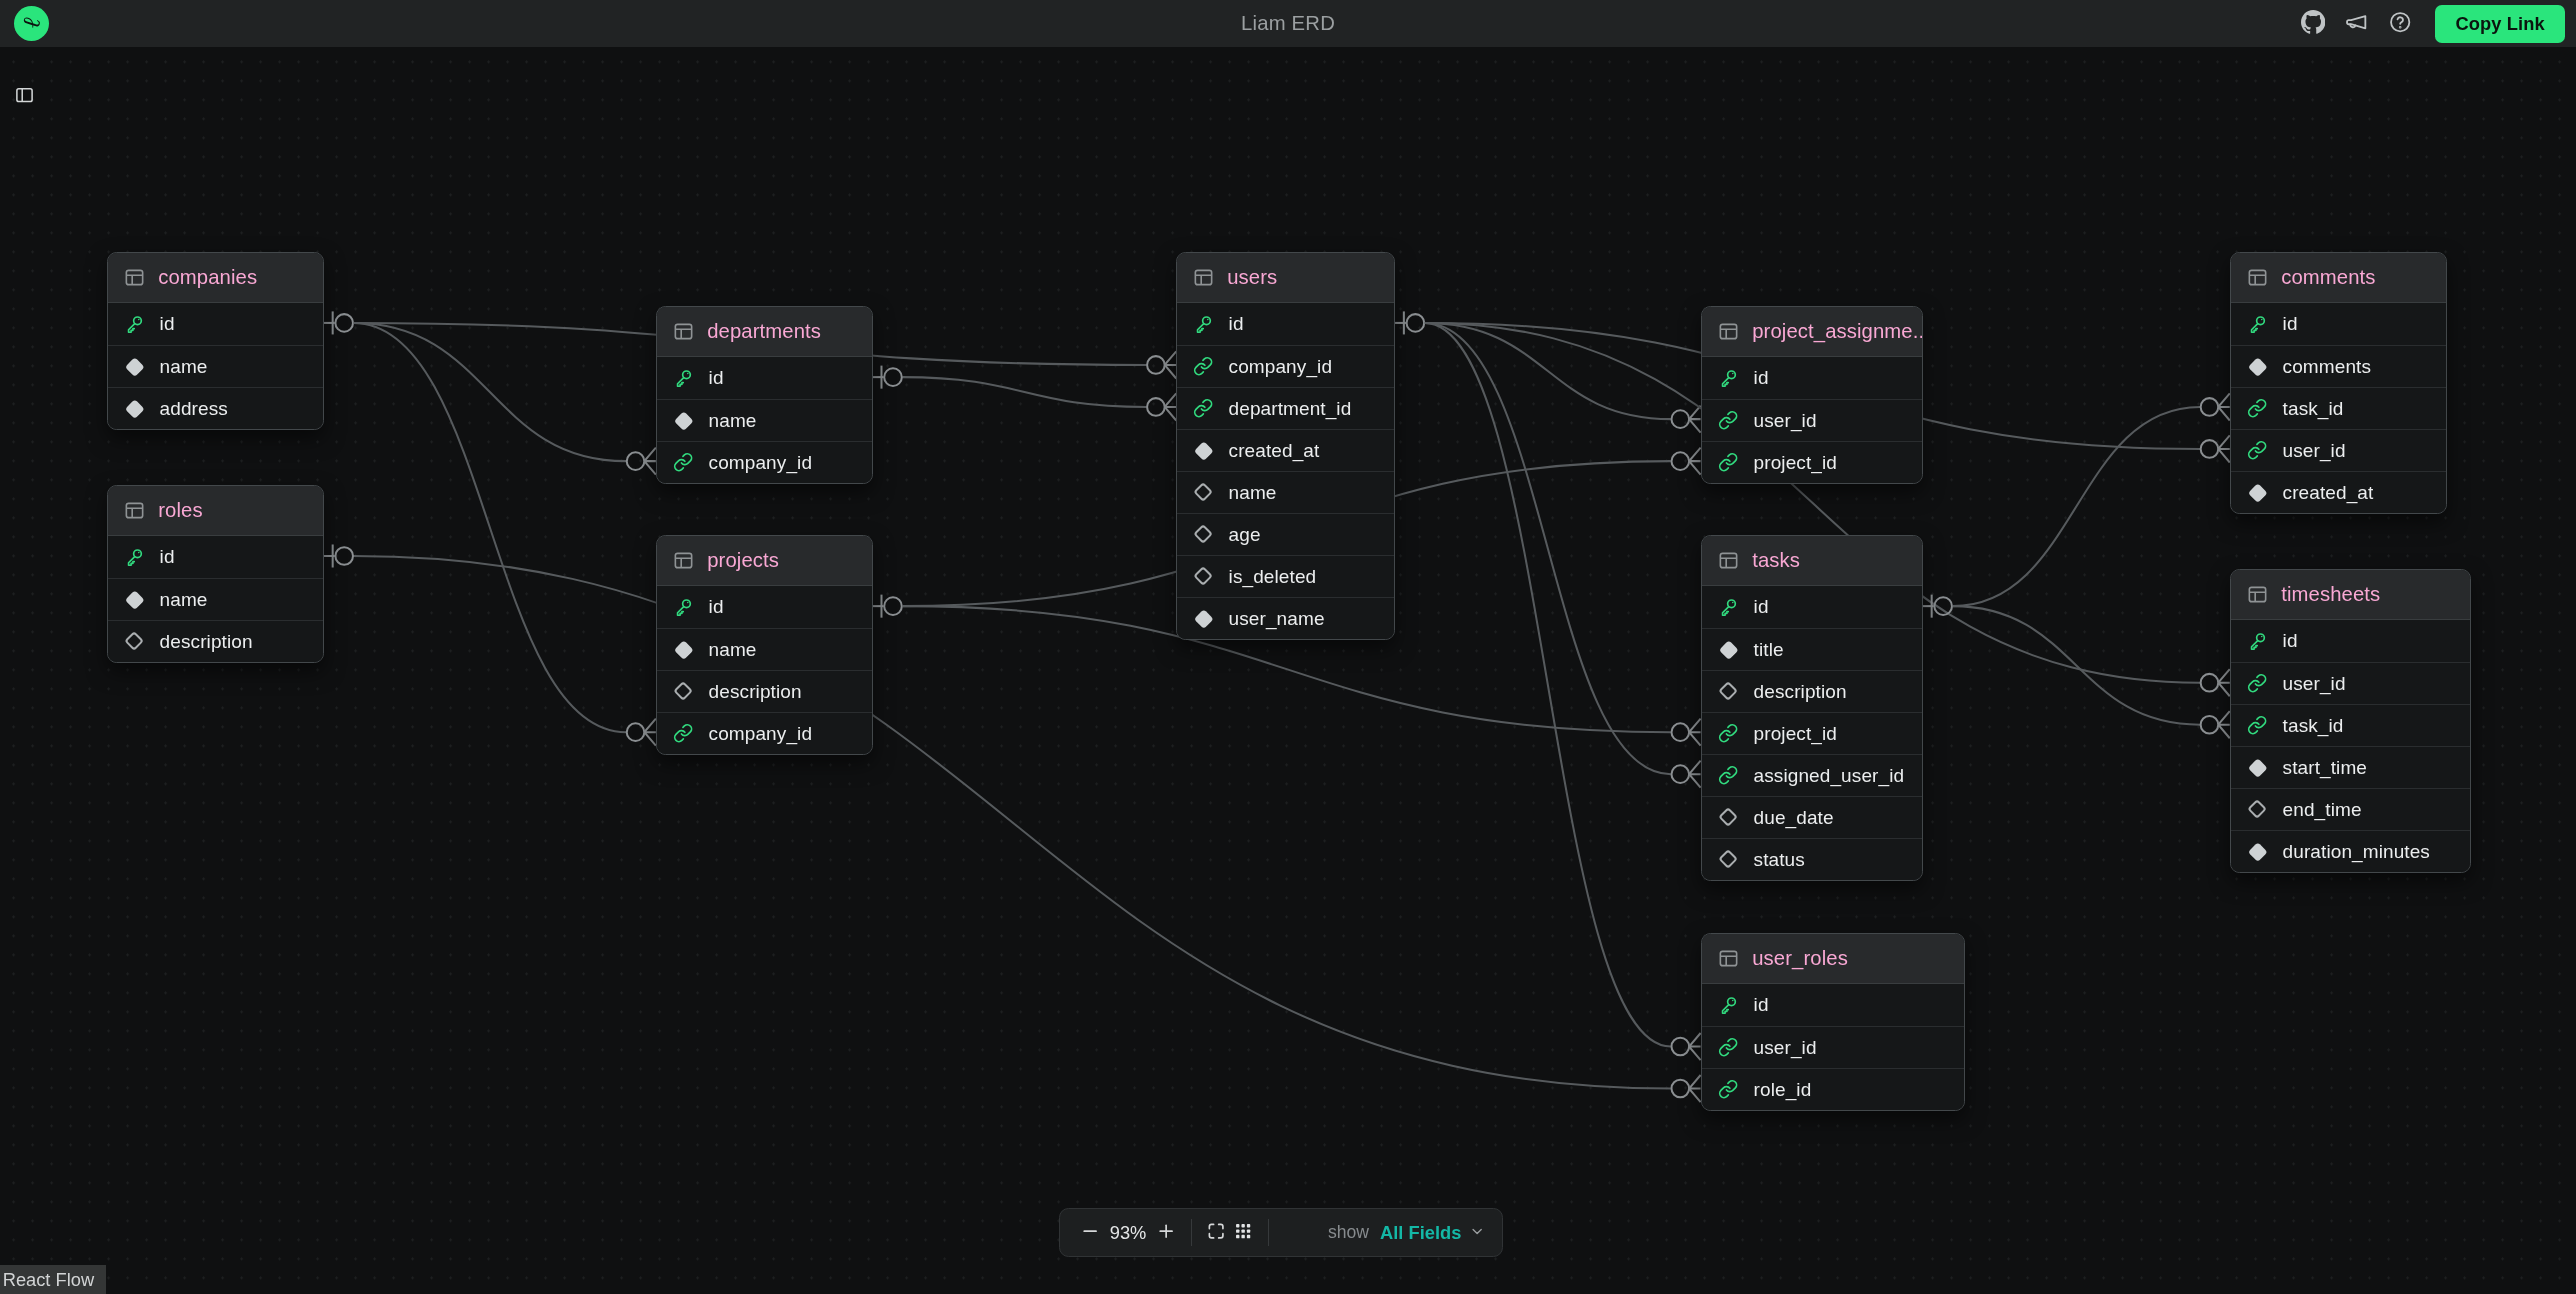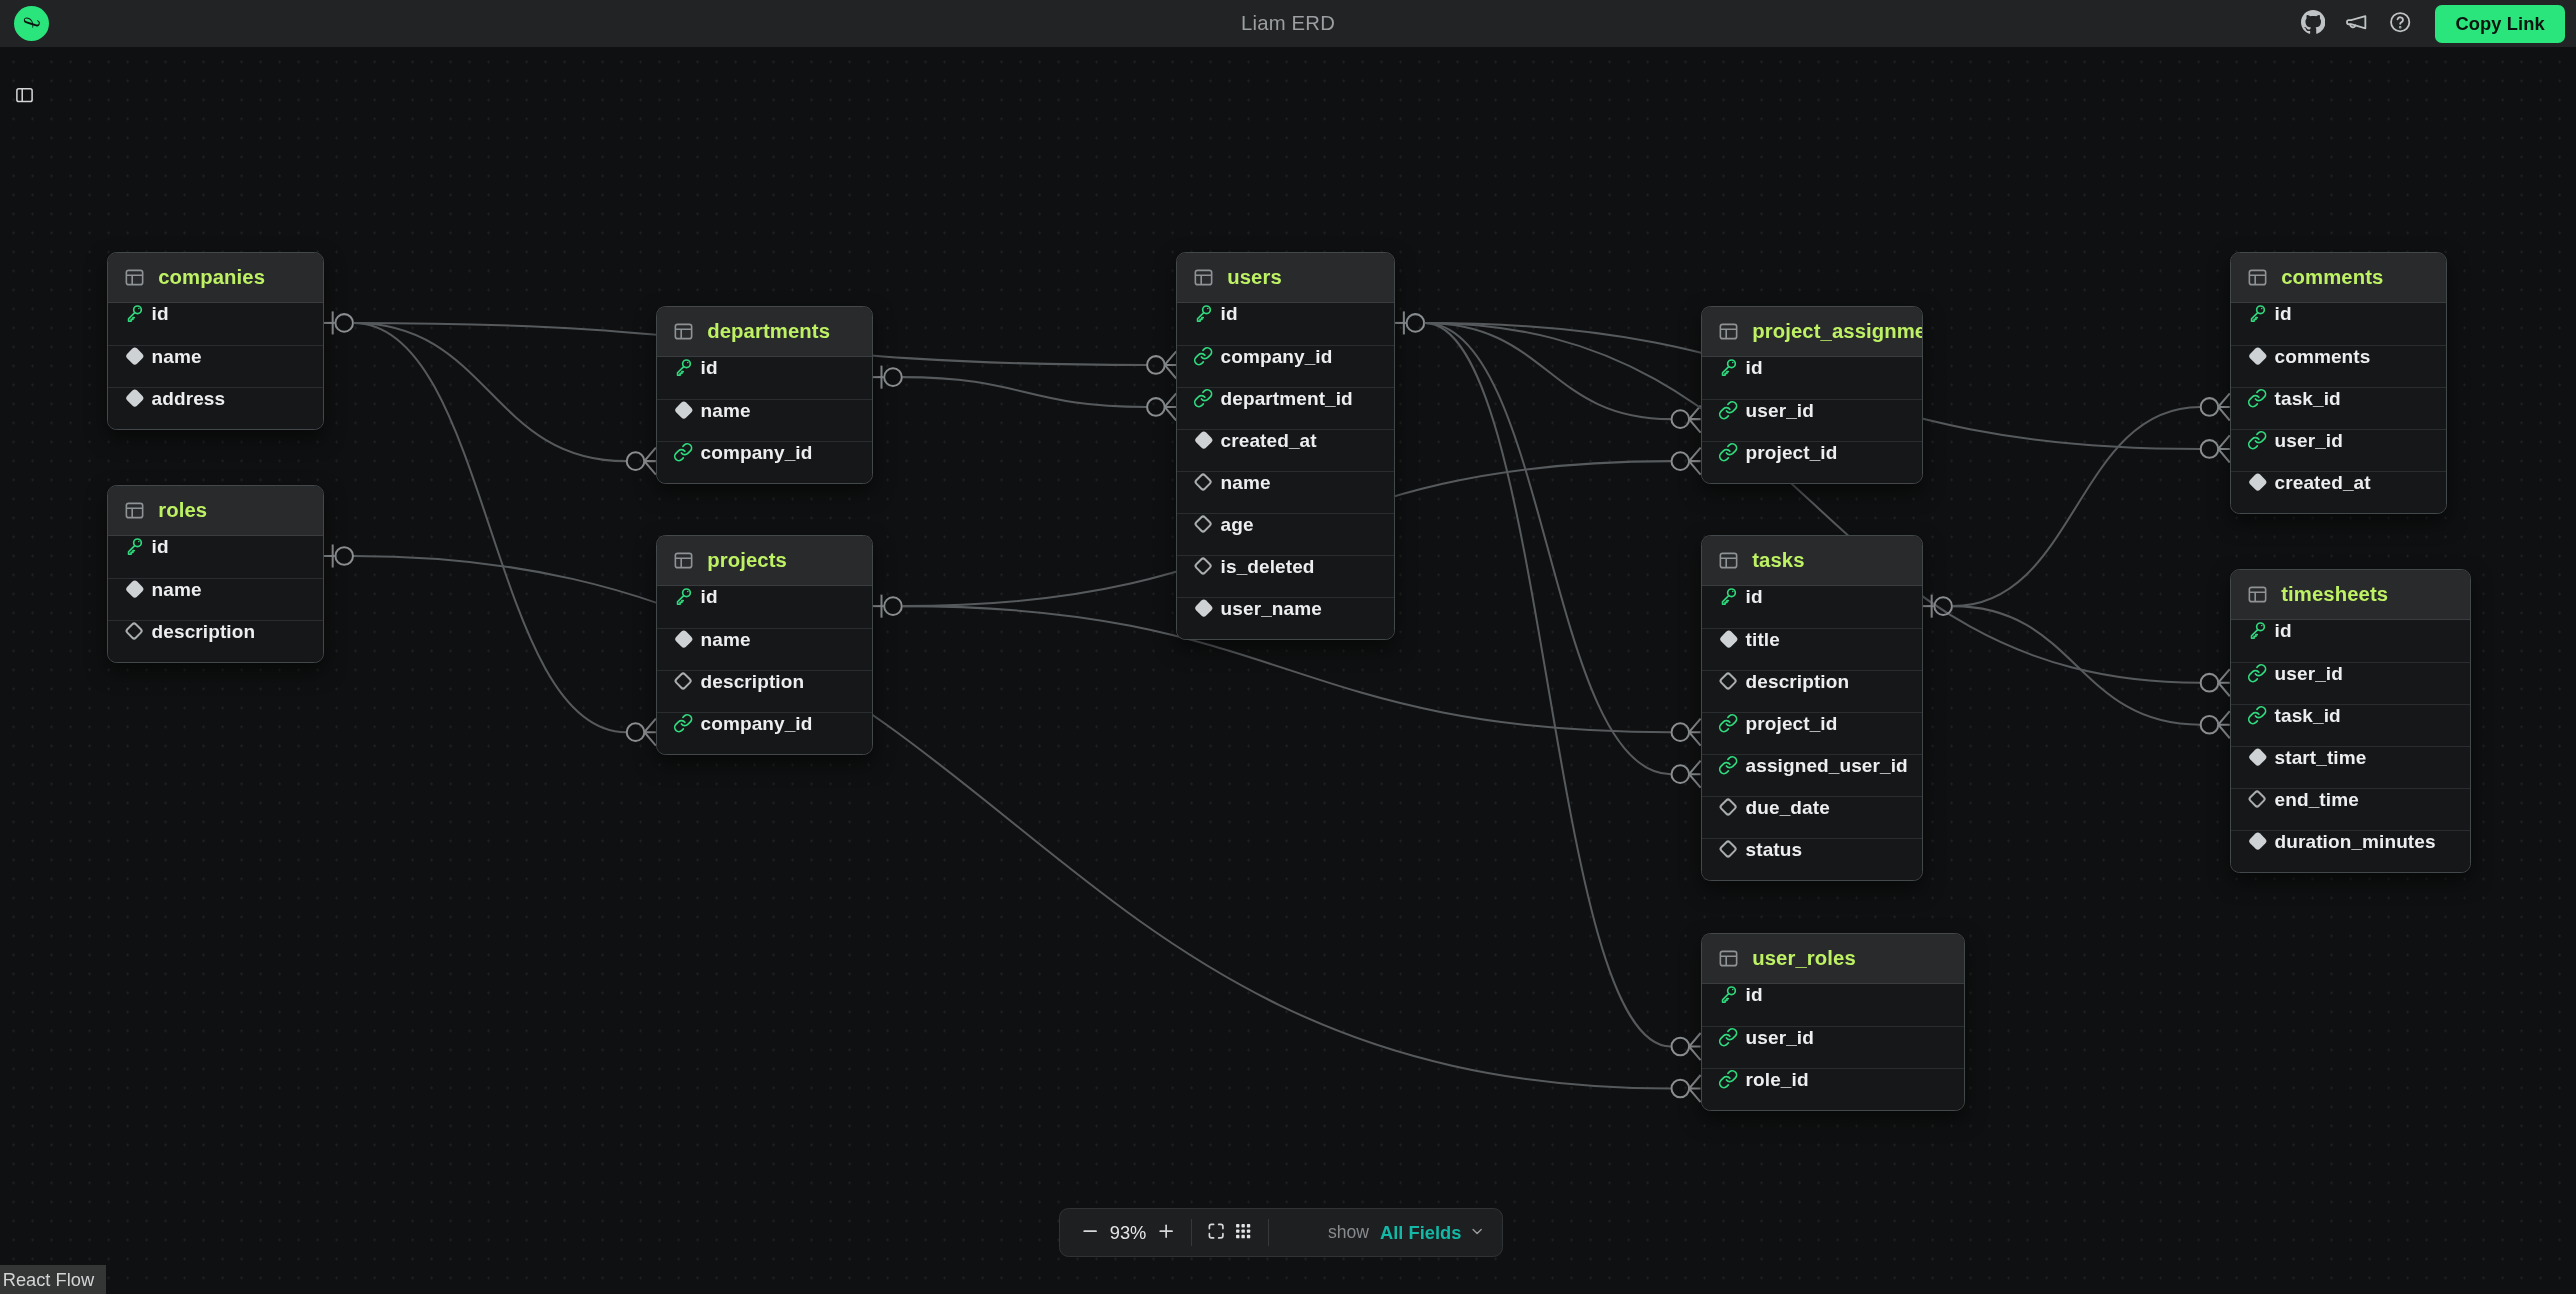--- a/index.html
+++ b/index.html
@@ -33,23 +33,23 @@
         border:none;cursor:pointer;z-index:40;display:flex;align-items:center;justify-content:center;padding:0;}
   #panel-toggle svg{width:23px;height:20.3px;}
 
   
   .erd-table{position:absolute;z-index:2;background:#151718;border:1.4px solid #43484b;border-radius:9.5px;
         overflow:hidden;box-shadow:0 8.1px 20.3px rgba(0,0,0,.5);box-sizing:border-box;}
   .erd-head{height:50px;box-sizing:border-box;background:#282a2c;border-bottom:1.4px solid #393d3f;
         display:flex;align-items:center;gap:12.2px;padding:0 15px;cursor:grab;}
   .tbl-icon{width:23px;height:23px;display:flex;align-items:center;justify-content:center;flex:none;}
   .tbl-icon svg{width:23px;height:23px;}
-  .tbl-title{font-size:20.3px;font-weight:700;color:#bef264;white-space:nowrap;letter-spacing:0.1px;}
-  .erd-row{height:42px;box-sizing:border-box;display:flex;align-items:flex-start;gap:7px;padding:0 16.3px;
-        border-top:1.4px solid #2a2d2f;cursor:pointer;background:#151718;font-weight:bold;}
+  .tbl-title{font-size:20.3px;font-weight:400;color:#f9a8d4;white-space:nowrap;letter-spacing:0.1px;}
+  .erd-row{height:42px;box-sizing:border-box;display:flex;align-items:center;gap:15px;padding:0 16.3px;
+        border-top:1.4px solid #2a2d2f;cursor:pointer;background:#151718;}
   .erd-row:first-child{border-top:none;}
   .col-icon{width:20.3px;height:20.3px;display:flex;align-items:center;justify-content:center;flex:none;}
   .col-icon svg{width:20.3px;height:20.3px;}
   .col-name{font-size:19px;color:#eceeef;white-space:nowrap;letter-spacing:0.1px;}
   .diamond{width:13.6px;height:13.6px;border-radius:3.4px;transform:rotate(45deg);display:inline-block;}
   .diamond.filled{background:#ced2d4;}
   .diamond.outline{border:2px solid #a9adaf;box-sizing:border-box;width:14.2px;height:14.2px;}
 
   
   #toolbar{position:absolute;left:1059px;top:1161px;width:444px;height:49px;z-index:30;

